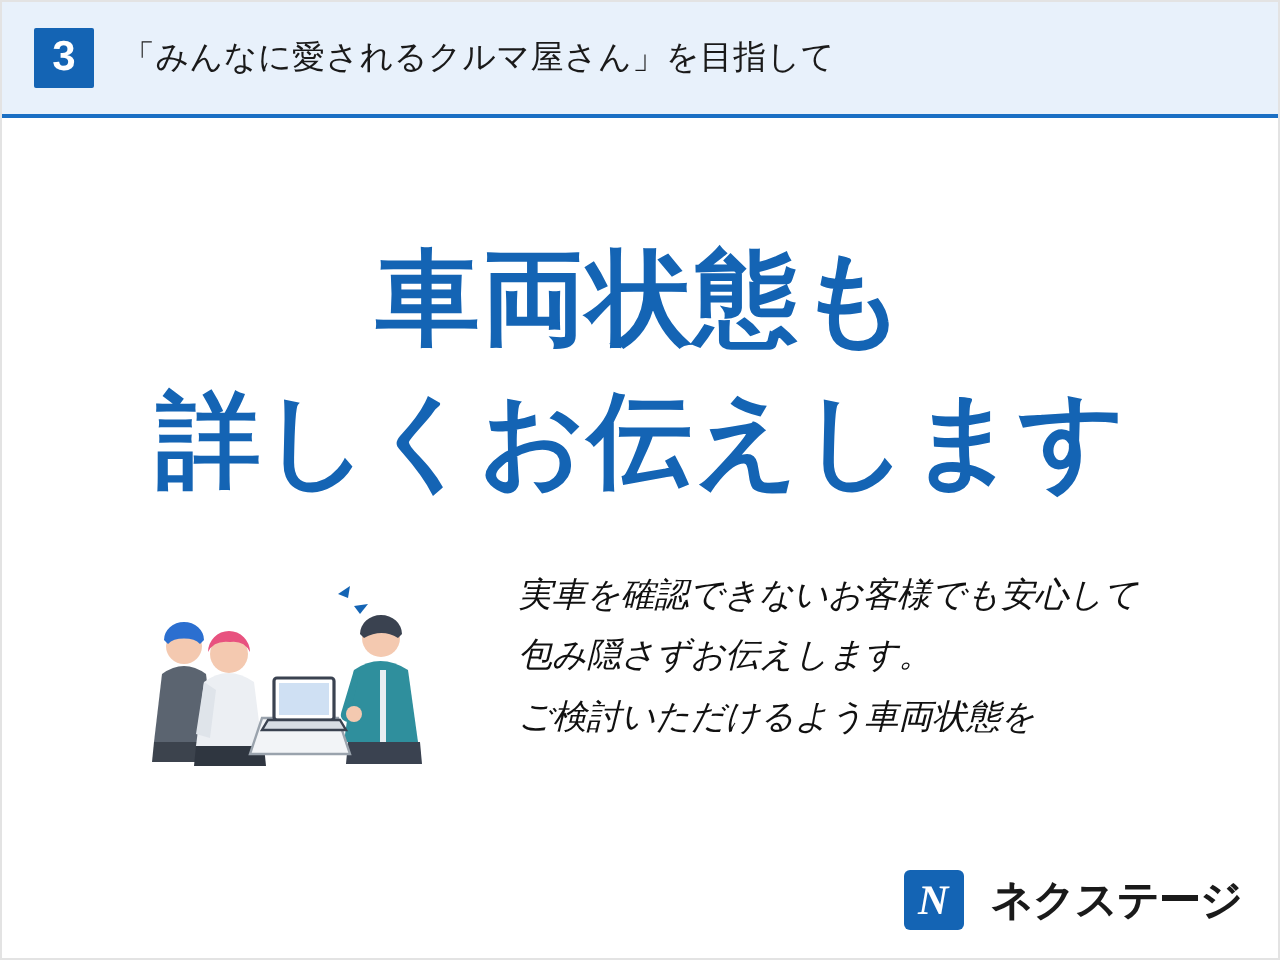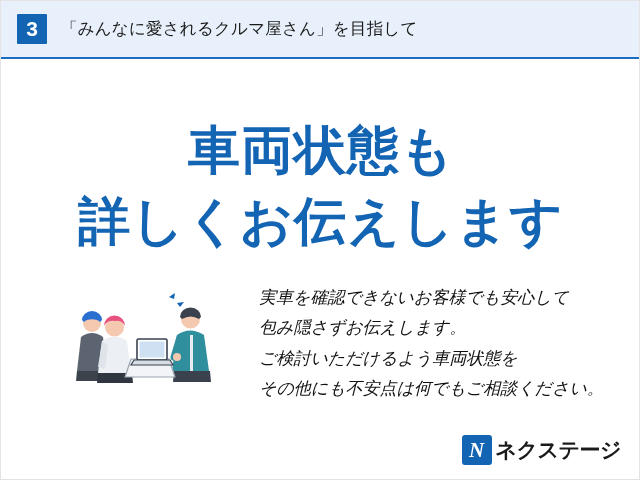--- a/index.html
+++ b/index.html
@@ -125,21 +125,21 @@
     color: #ffffff;
     font-size: 21px;
     font-weight: bold;
     font-style: italic;
     display: flex;
     align-items: center;
     justify-content: center;
     font-family: "Liberation Serif", serif;
   }
   .logo-text {
-    margin-left: 4px;
+    margin-left: 14px;
     font-size: 21px;
     font-weight: bold;
     color: #1a1a1a;
     letter-spacing: -0.5px;
   }
 </style>
 </head>
 <body>
 
 <div class="slide">
@@ -193,21 +193,20 @@
         <rect x="82.5" y="62.5" width="25" height="16" fill="#cfe0f3"></rect>
         <path d="M77 81 l36 0 l3 5 l-42 0 z" fill="#d7dde4" stroke="#3a4250" stroke-width="1.2"></path>
       </g>
     </svg>
   </div>
 
   <div class="body-copy">
     <div>実車を確認できないお客様でも安心して</div>
     <div>包み隠さずお伝えします。</div>
     <div>ご検討いただけるよう車両状態を</div>
-    <div>その他にも不安点は何でもご相談ください。</div>
   </div>
 
   <div class="footer">
     <div class="logo-mark">
       <span>N</span>
     </div>
     <div class="logo-text">ネクステージ</div>
   </div>
 
 </div>

